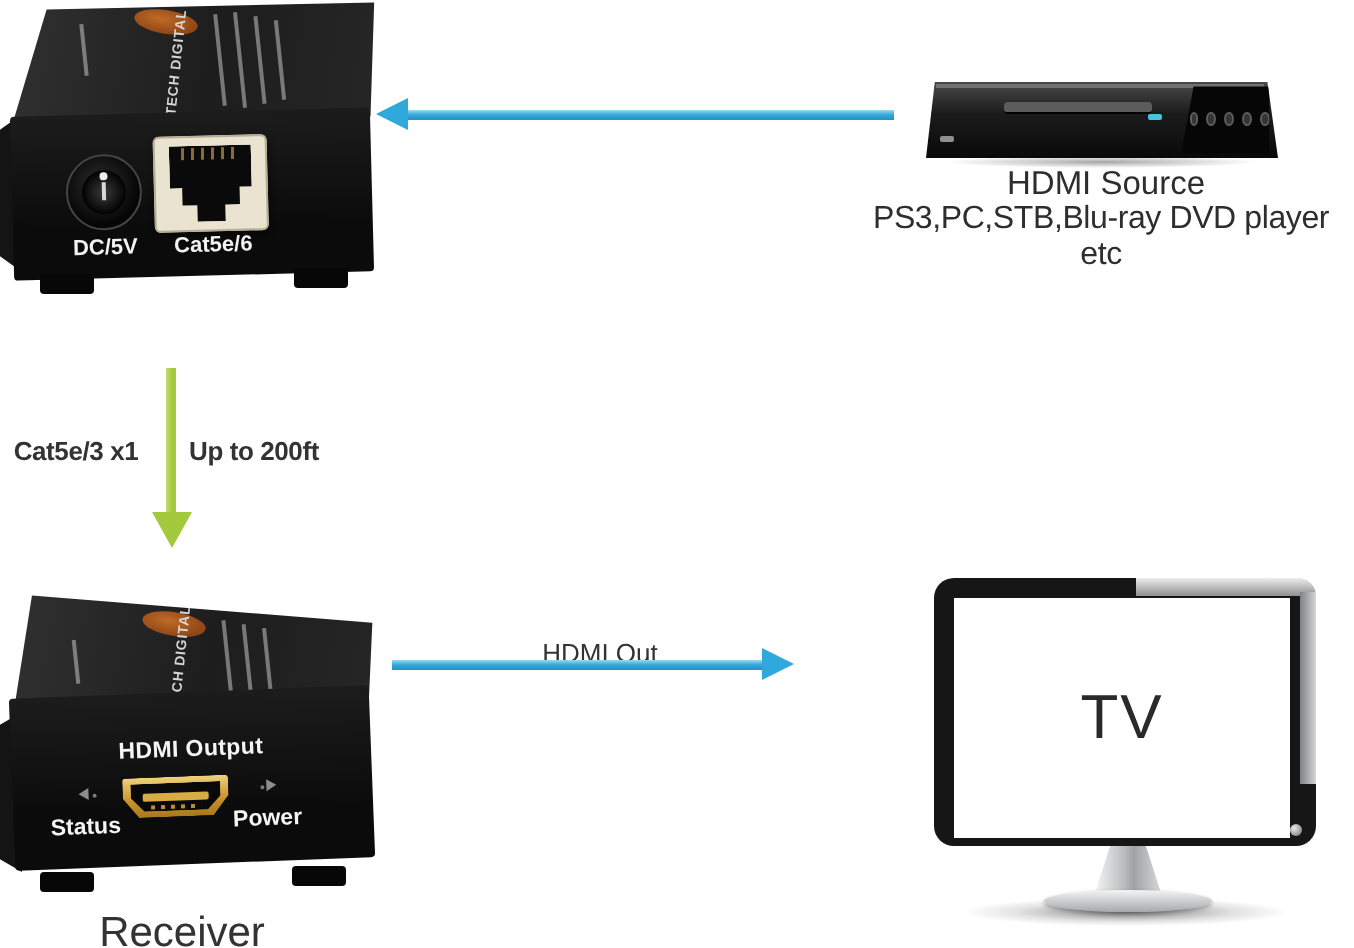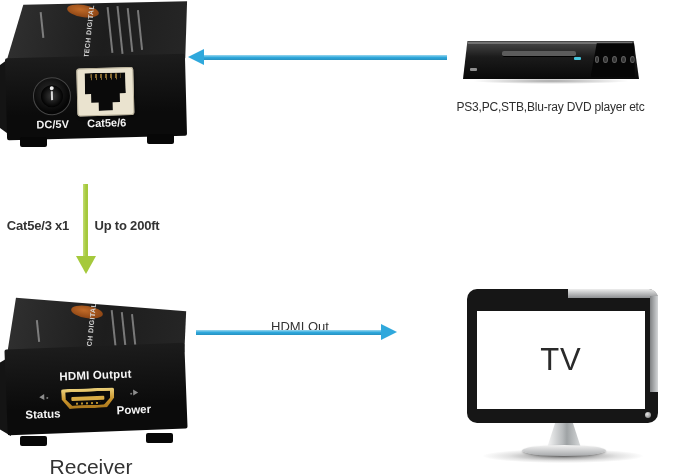--- a/index.html
+++ b/index.html
@@ -90,21 +90,21 @@
      clip-path:polygon(27% 0,73% 0,100% 100%,0 100%);
      background:linear-gradient(to right,#fafafa,#b9bcbe 45%,#9fa3a5 58%,#dcdedf);}
   .tv-base{position:absolute;left:55px;top:156px;width:84px;height:11px;border-radius:50%;
      background:linear-gradient(#f4f4f4,#a6a8aa);box-shadow:0 1px 2px rgba(0,0,0,.3);}
   .tv-bezel{position:absolute;left:0;top:0;width:191px;height:134px;background:#161616;border-radius:10px;}
   .tv-trim-top{position:absolute;top:0;right:0;width:50%;height:9px;
      background:linear-gradient(#ededed,#8d8f91);border-radius:0 10px 0 0;}
   .tv-trim-top::before{content:"";position:absolute;left:0;top:0;width:5px;height:100%;background:#161616;}
   .tv-trim-right{position:absolute;top:7px;right:0;width:8px;height:96px;
      background:linear-gradient(to left,#d3d5d7,#7f8183);}
-  .tv-screen{position:absolute;left:10px;top:22px;width:168px;height:98px;background:#ffffff;
+  .tv-screen{position:absolute;left:10px;top:10px;width:168px;height:120px;background:#ffffff;
      display:flex;align-items:center;justify-content:center;}
   .tv-text{font-size:31px;color:#2a2a2a;letter-spacing:1px;}
   .tv-power{position:absolute;right:7px;bottom:5px;width:6px;height:6px;border-radius:50%;
      background:radial-gradient(circle at 35% 35%,#e9e9e9,#6d6d6d);}
 </style>
 </head>
 <body>
 
 <div class="canvas">
 
@@ -148,21 +148,22 @@
       <div class="dvd-logo"></div>
       <div class="dvd-panel">
         <div class="dvd-btn"></div>
         <div class="dvd-btn"></div>
         <div class="dvd-btn"></div>
         <div class="dvd-btn"></div>
         <div class="dvd-btn"></div>
       </div>
     </div>
   </div>
-  <div class="lbl" style="left:424px;top:101px;width:253px;text-align:center;font-size:12px;color:#2e2e2e;letter-spacing:-0.2px;">PS3,PC,STB,Blu-ray DVD player etc</div>
+  <div class="lbl" style="left:468px;top:83px;width:170px;text-align:center;font-size:16.5px;color:#2e2e2e;">HDMI Source</div>
+  <div class="lbl" style="left:424px;top:101px;width:253px;text-align:center;font-size:16px;color:#2e2e2e;letter-spacing:-0.2px;">PS3,PC,STB,Blu-ray DVD player etc</div>
 
   <div class="v-arrow-line" style="left:83px;top:184px;height:74px;"></div>
   <div class="head-down" style="left:76px;top:256px;"></div>
   <div class="lbl" style="left:2px;top:219px;width:72px;text-align:center;font-size:13px;font-weight:bold;letter-spacing:-0.2px;">Cat5e/3 x1</div>
   <div class="lbl" style="left:92px;top:219px;width:70px;text-align:center;font-size:13px;font-weight:bold;letter-spacing:-0.2px;">Up to 200ft</div>
 
   <div class="device" style="left:0;top:288px;width:192px;height:162px;">
     <div class="side-face" style="left:0;top:68px;width:11px;height:80px;clip-path:polygon(0 8%,100% 0,100% 100%,0 92%);"></div>
     <div class="top-face" style="left:5px;top:6px;width:183px;height:62px;clip-path:polygon(6% 6%,99% 28%,98% 94%,1% 100%);">
       <div class="logo" style="left:66px;top:12px;"></div>

